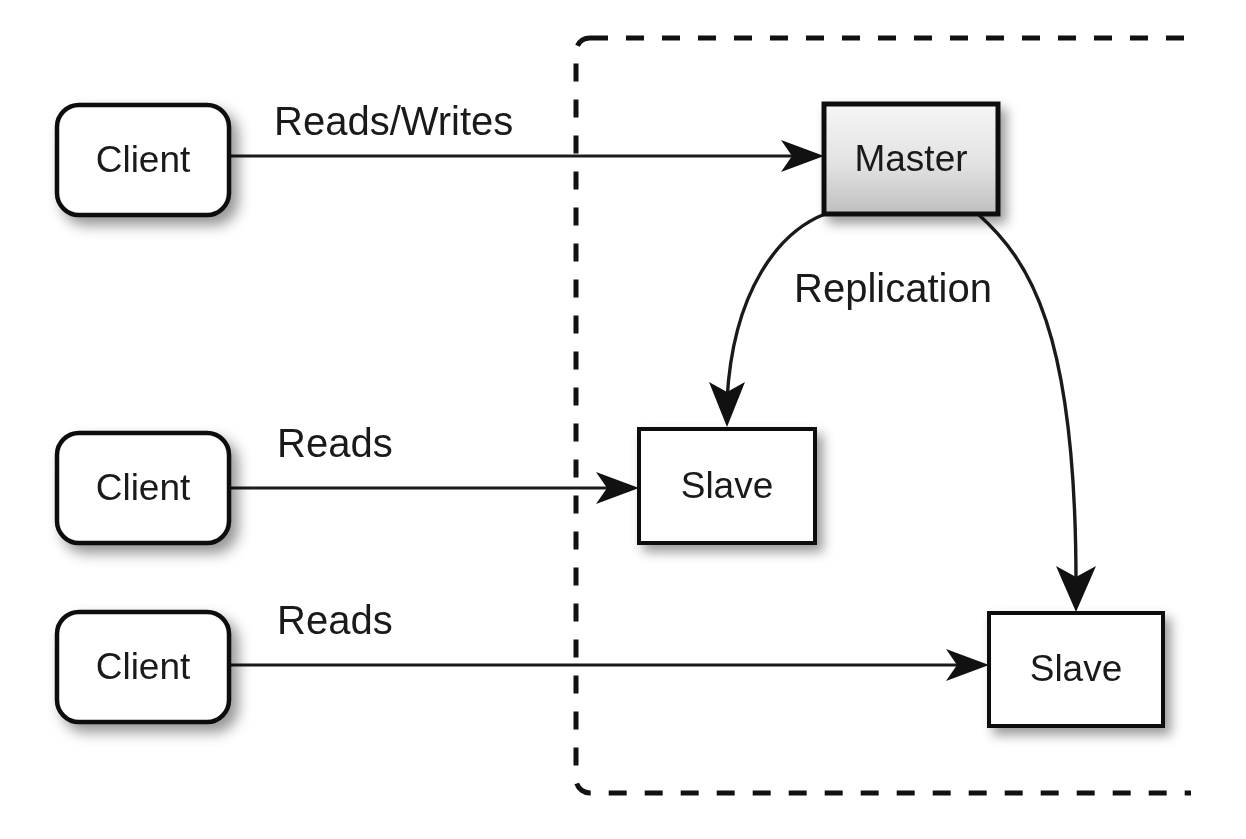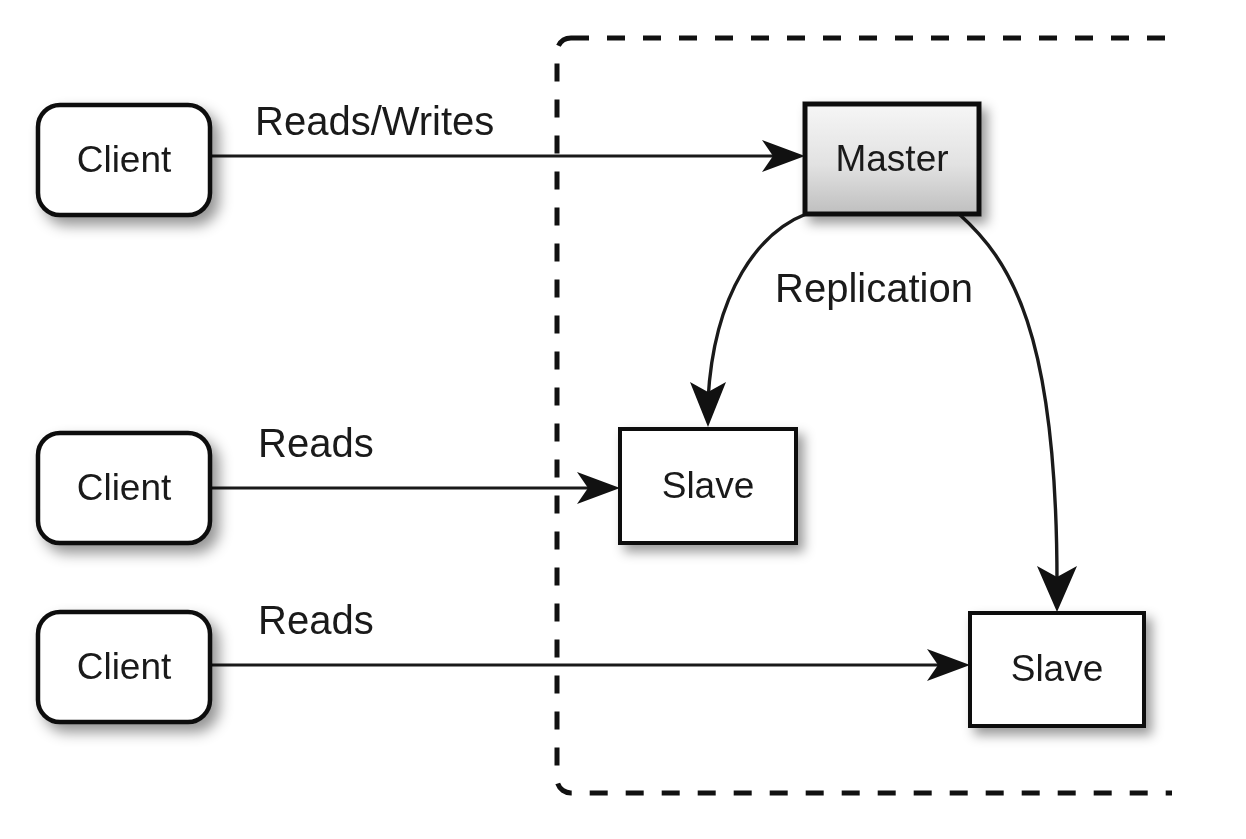--- a/index.html
+++ b/index.html
@@ -9,20 +9,21 @@
   }
   body {
     font-family: "Liberation Sans", sans-serif;
   }
   #diagram-root {
     position: relative;
     width: 1172px;
     height: 839px;
     background: #ffffff;
     overflow: hidden;
+    margin-left: 19px;
   }
   #diagram-svg {
     position: absolute;
     top: 0;
     left: 0;
     width: 1246px;
     height: 839px;
   }
   .node-label {
     font-family: "Liberation Sans", sans-serif;

